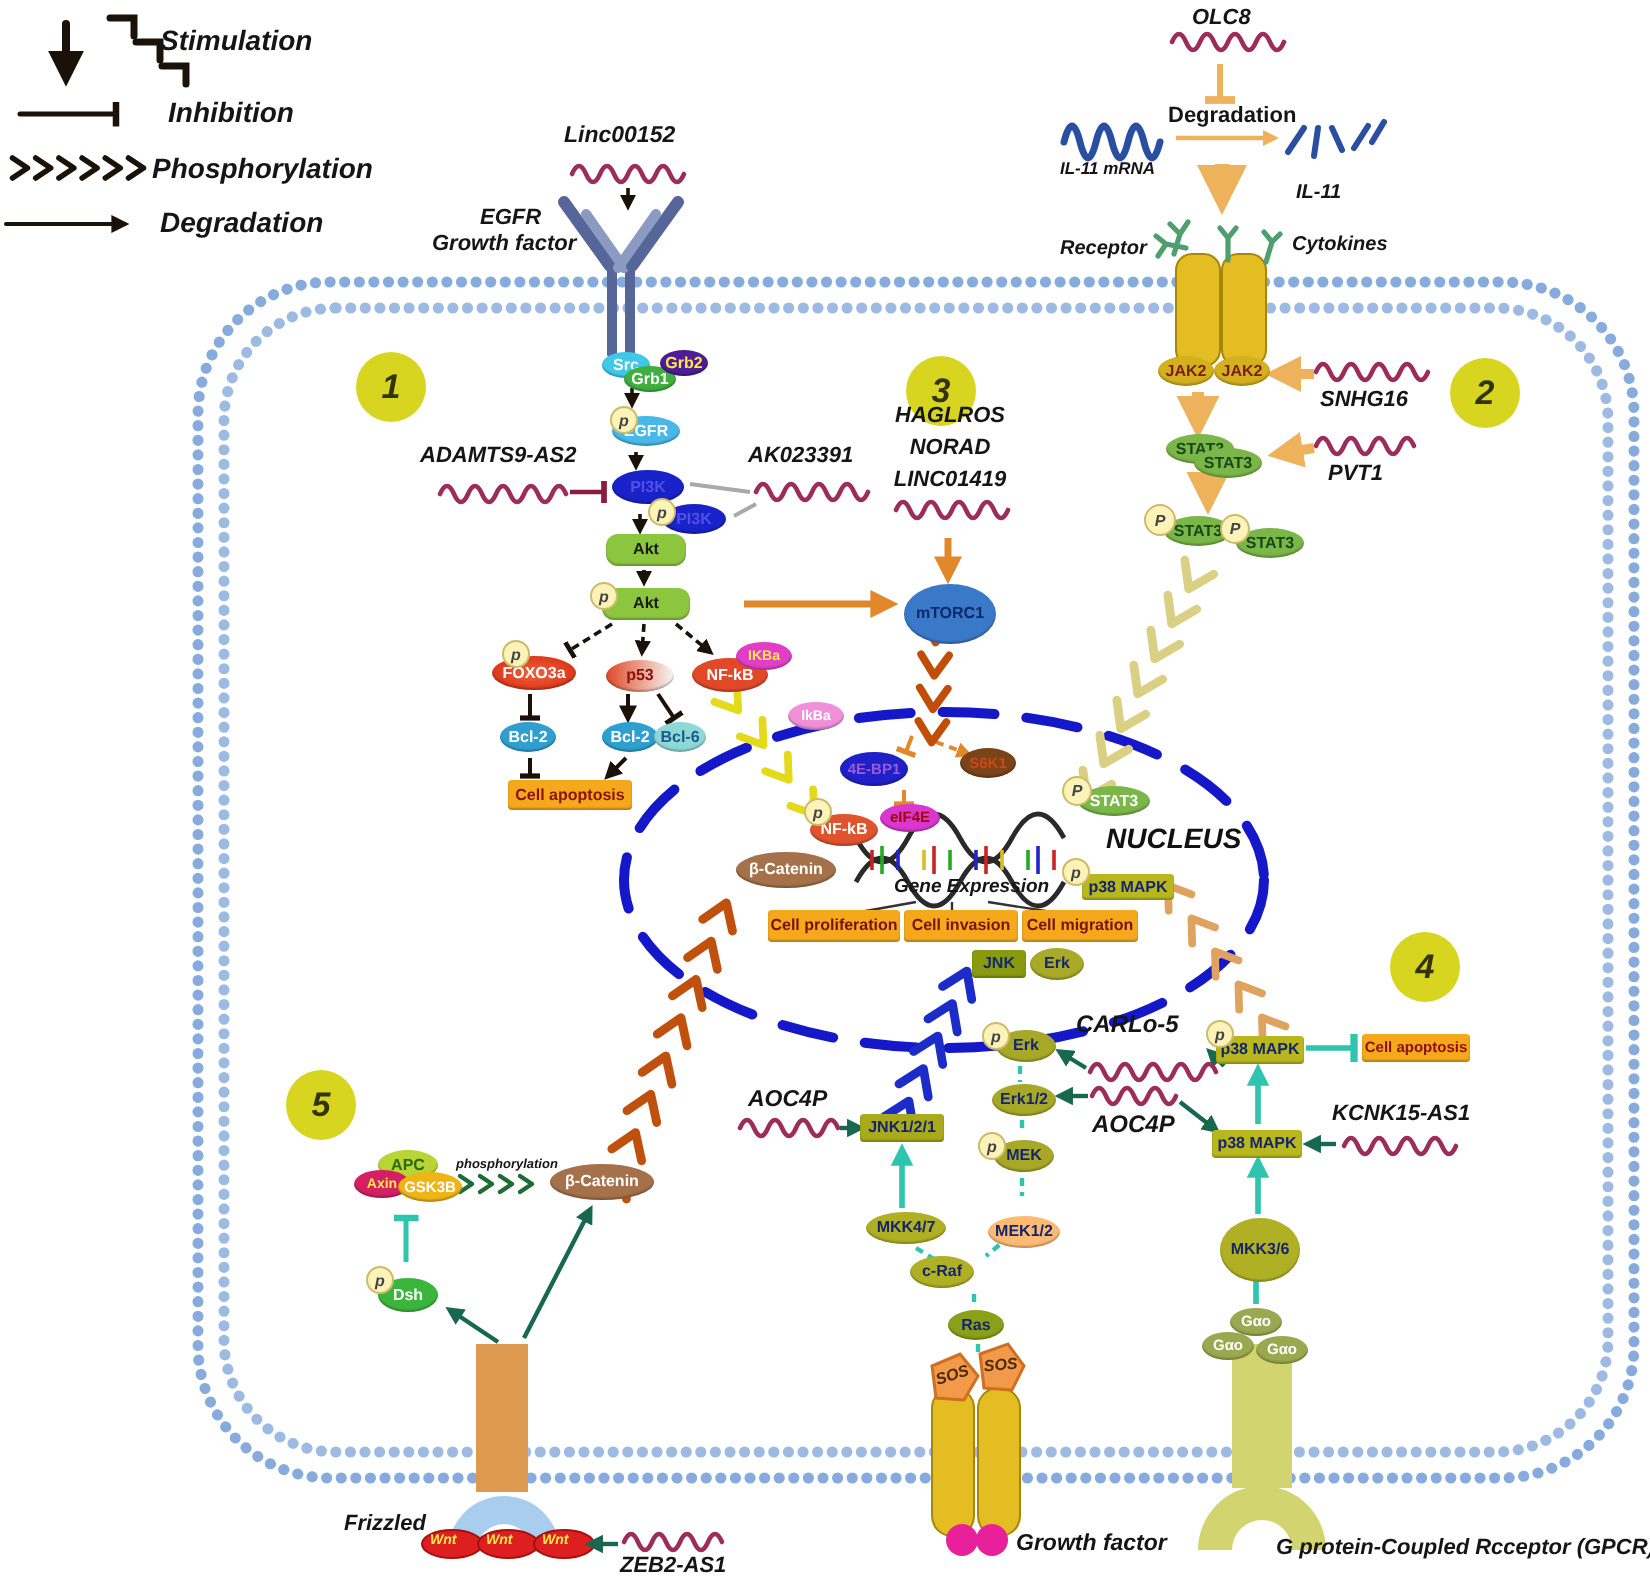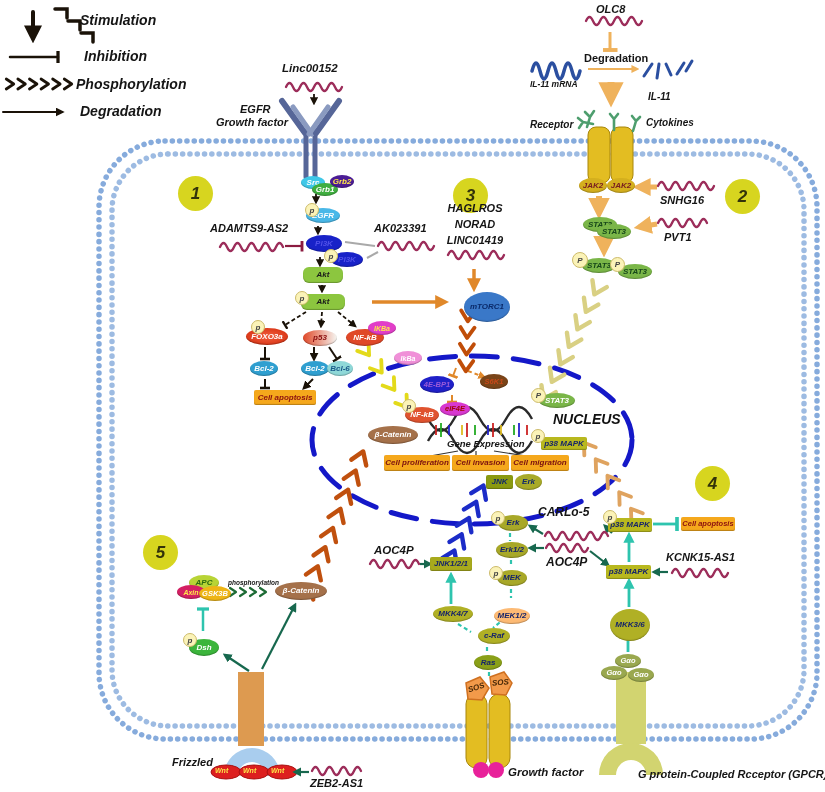--- a/index.html
+++ b/index.html
@@ -2,21 +2,21 @@
 <html><head>
 <meta charset="utf-8">
 <style>
   html,body{margin:0;padding:0;background:#fff;}
   #canvas{position:relative;width:825px;height:792px;background:#fff;overflow:hidden;
           font-family:"Liberation Sans",sans-serif;}
   #ov{position:absolute;left:0;top:0;z-index:1;}
   .lbl{position:absolute;font-weight:bold;font-style:italic;font-size:11px;color:#151515;
        white-space:nowrap;z-index:3;line-height:1.1;}
   .nd{position:absolute;display:flex;align-items:center;justify-content:center;text-align:right;
-      font-weight:bold;font-style:italic;font-size:8px;border-radius:50%;z-index:3;line-height:1;
+      font-weight:bold;font-size:8px;border-radius:50%;z-index:3;line-height:1;
       box-shadow:inset 0 -1px 1px rgba(0,0,0,.25);}
   .bx{border-radius:2px;}
   .pc{position:absolute;width:12px;height:12px;border-radius:50%;background:#fbf3b8;
       border:1px solid #cdbb6a;color:#444;font-weight:bold;font-style:italic;font-size:8px;
       display:flex;align-items:center;justify-content:center;z-index:4;box-shadow:none;}
   .num{position:absolute;width:35px;height:35px;border-radius:50%;background:#d7d51f;color:#33330a;
        font-weight:bold;font-style:italic;font-size:17px;display:flex;align-items:center;
        justify-content:center;z-index:3;}
   .ctr{text-align:center;}
 </style>
@@ -317,21 +317,21 @@
 <div class="nd" style="left:346px;top:329px;width:38px;height:17px;background:#e04828;color:#fff">NF-kB</div>
 <div class="nd" style="left:368px;top:321px;width:28px;height:14px;background:#e13ec8;color:#ffe84a;font-size:7px">IKBa</div>
 <div class="nd" style="left:250px;top:361px;width:28px;height:15px;background:#2f9fd0;color:#fff">Bcl-2</div>
 <div class="nd" style="left:301px;top:361px;width:28px;height:15px;background:#2f9fd0;color:#fff">Bcl-2</div>
 <div class="nd" style="left:327px;top:361px;width:26px;height:15px;background:#8fd8d8;color:#1a5a8a">Bcl-6</div>
 <div class="nd bx" style="left:254px;top:390px;width:62px;height:15px;background:#f5a81c;color:#8b1010">Cell apoptosis</div>
 
 <div class="lbl ctr" style="left:443px;top:202px;width:64px">HAGLROS</div>
 <div class="lbl ctr" style="left:443px;top:218px;width:64px">NORAD</div>
 <div class="lbl ctr" style="left:441px;top:234px;width:68px">LINC01419</div>
-<div class="nd" style="left:464px;top:292px;width:46px;height:30px;background:#3a78c8;color:#0a2a6a">mTORC1</div>
+<div class="nd" style="left:452px;top:292px;width:46px;height:30px;background:#3a78c8;color:#0a2a6a">mTORC1</div>
 
 <div class="lbl" style="left:596px;top:3px">OLC8</div>
 <div class="lbl" style="left:584px;top:52px;font-style:normal">Degradation</div>
 <div class="lbl" style="left:530px;top:80px;font-size:8.5px">IL-11 mRNA</div>
 <div class="lbl" style="left:648px;top:91px;font-size:10px">IL-11</div>
 <div class="lbl" style="left:530px;top:119px;font-size:10px">Receptor</div>
 <div class="lbl" style="left:646px;top:117px;font-size:10px">Cytokines</div>
 <div class="nd" style="left:579px;top:178px;width:28px;height:15px;background:#d4af1e;color:#7a2020">JAK2</div>
 <div class="nd" style="left:607px;top:178px;width:28px;height:15px;background:#d4af1e;color:#7a2020">JAK2</div>
 <div class="lbl" style="left:660px;top:194px">SNHG16</div>
@@ -366,21 +366,21 @@
 <div class="nd bx" style="left:430px;top:557px;width:42px;height:14px;background:#a8aa1c;color:#16246a">JNK1/2/1</div>
 <div class="nd" style="left:433px;top:606px;width:40px;height:16px;background:#b0b025;color:#16246a">MKK4/7</div>
 <div class="pc" style="left:491px;top:511px">p</div>
 <div class="nd" style="left:498px;top:515px;width:30px;height:16px;background:#a8a828;color:#16246a">Erk</div>
 <div class="lbl" style="left:538px;top:506px;font-size:12px">CARLo-5</div>
 <div class="nd" style="left:496px;top:542px;width:32px;height:16px;background:#a8a828;color:#16246a">Erk1/2</div>
 <div class="lbl" style="left:546px;top:556px;font-size:12px">AOC4P</div>
 <div class="pc" style="left:489px;top:566px">p</div>
 <div class="nd" style="left:497px;top:570px;width:30px;height:16px;background:#a8a828;color:#16246a">MEK</div>
 <div class="nd" style="left:494px;top:608px;width:36px;height:16px;background:#fdba74;color:#16246a">MEK1/2</div>
-<div class="nd" style="left:478px;top:628px;width:32px;height:16px;background:#b0b025;color:#16246a">c-Raf</div>
+<div class="nd" style="left:455px;top:628px;width:32px;height:16px;background:#b0b025;color:#16246a">c-Raf</div>
 <div class="nd" style="left:474px;top:655px;width:28px;height:15px;background:#8aa018;color:#16246a">Ras</div>
 <div class="lbl" style="left:468px;top:684px;font-size:8px;transform:rotate(-18deg);color:#4a2a08">SOS</div>
 <div class="lbl" style="left:492px;top:679px;font-size:8px;transform:rotate(-5deg);color:#4a2a08">SOS</div>
 <div class="lbl" style="left:508px;top:766px;font-size:11.5px">Growth factor</div>
 
 <div class="pc" style="left:603px;top:510px">p</div>
 <div class="nd bx" style="left:608px;top:518px;width:44px;height:14px;background:#b8b81e;color:#16246a">p38 MAPK</div>
 <div class="nd bx" style="left:681px;top:517px;width:54px;height:14px;background:#f5a81c;color:#8b1010;font-size:7.5px">Cell apoptosis</div>
 <div class="lbl" style="left:666px;top:551px">KCNK15-AS1</div>
 <div class="nd bx" style="left:606px;top:565px;width:45px;height:14px;background:#b8b81e;color:#16246a">p38 MAPK</div>

